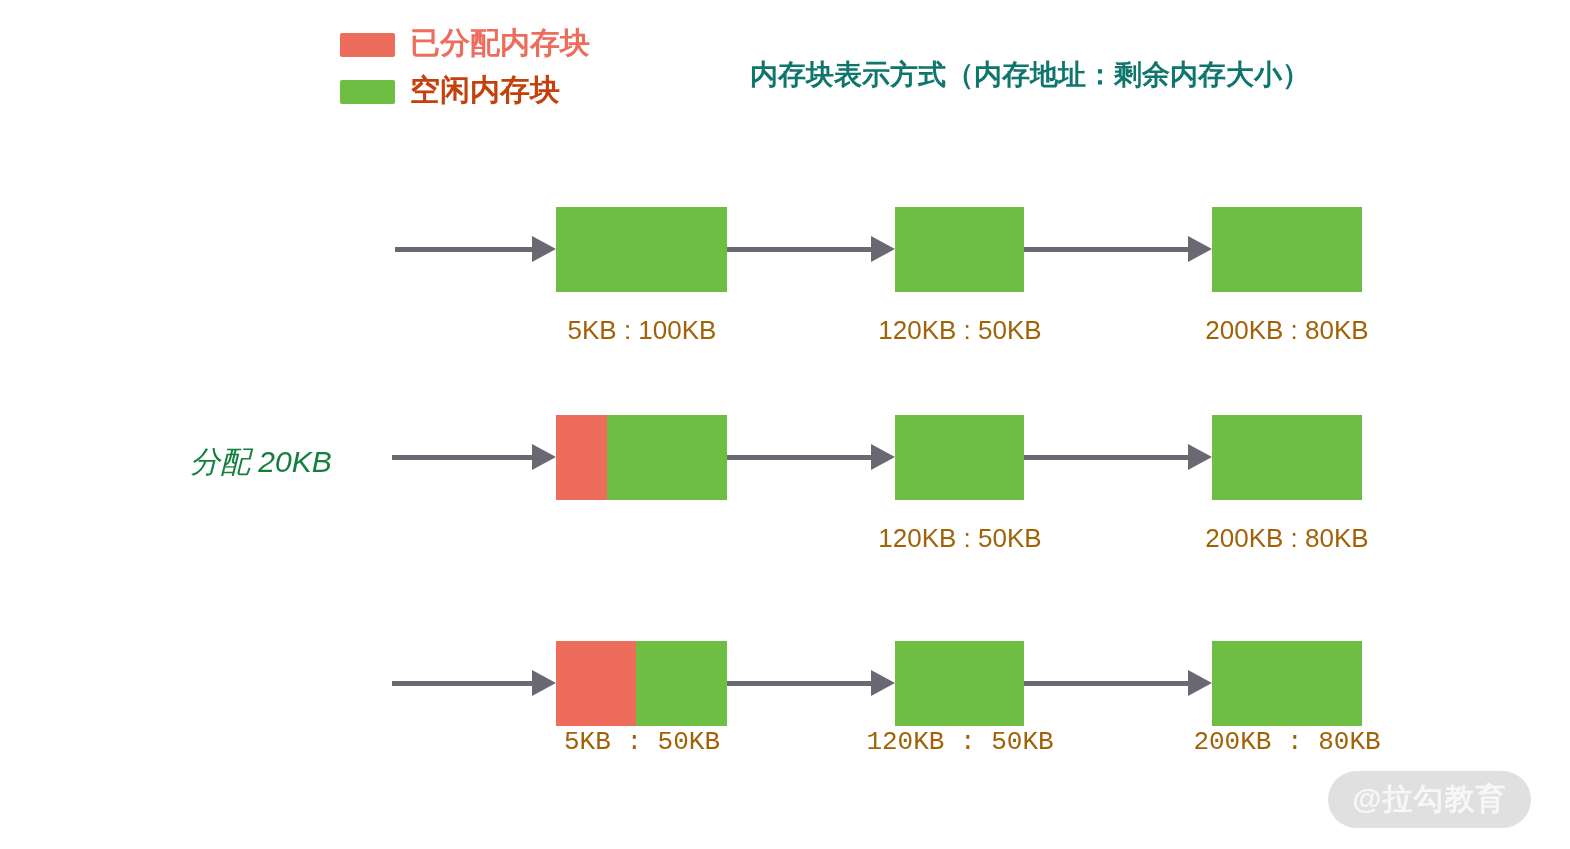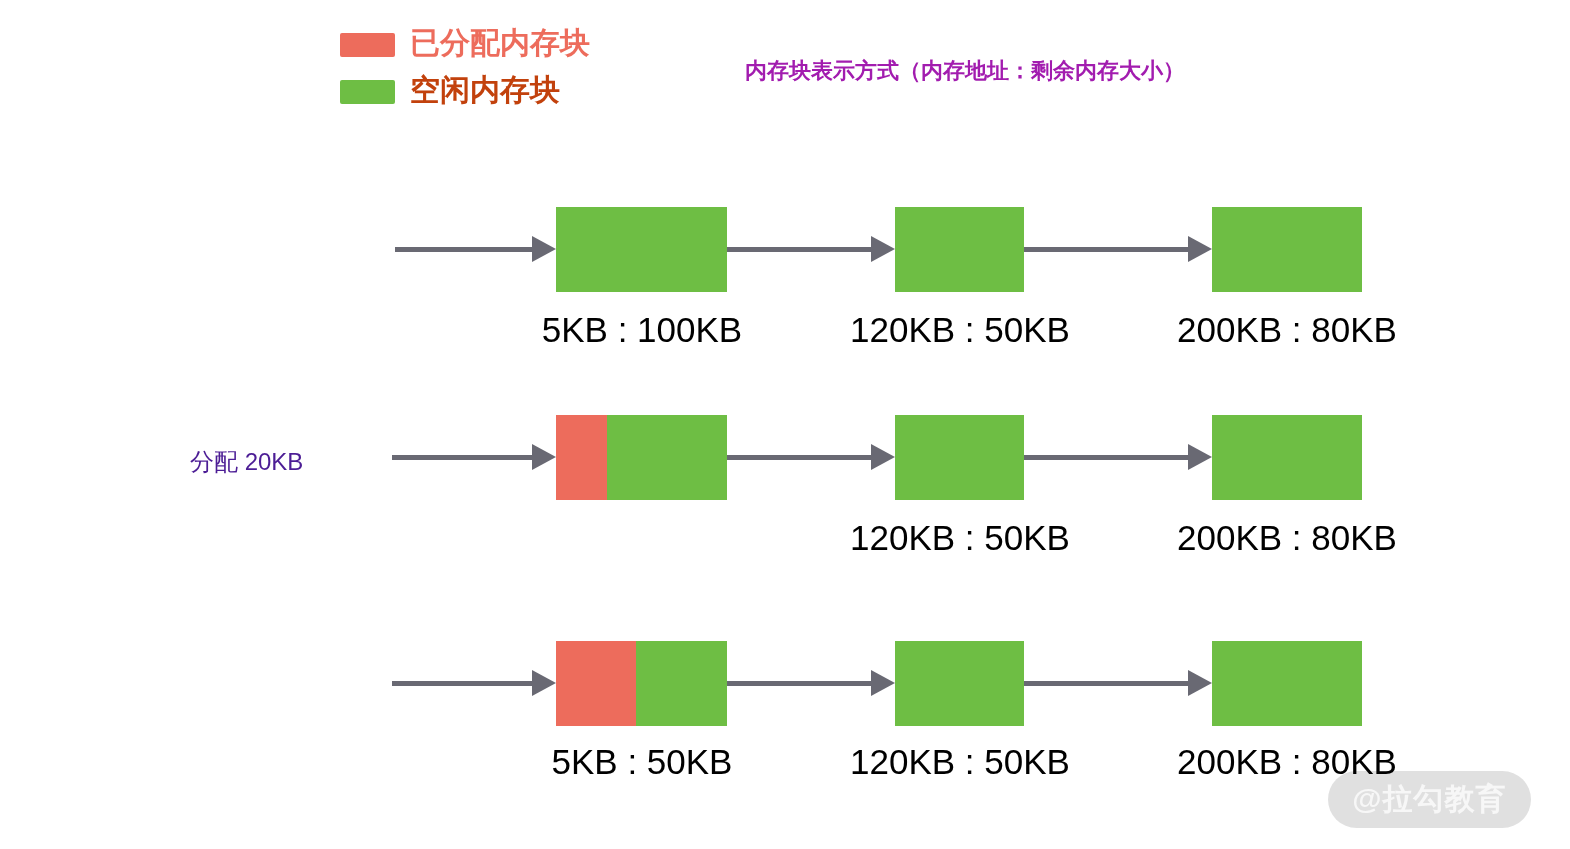--- a/index.html
+++ b/index.html
@@ -12,22 +12,22 @@
   
   .swatch{position:absolute;left:340px;width:55px;height:24px;border-radius:2px;}
   .swatch.alloc-sw{top:33px;background:#ed6c5c;}
   .swatch.free-sw{top:80px;background:#6ebe44;}
   .legend-label{position:absolute;left:410px;font-size:30px;font-weight:600;line-height:36px;white-space:nowrap;}
   .legend-label.alloc-tx{top:25px;color:#ed6c5c;}
   .legend-label.free-tx{top:72px;color:#c2410c;}
 
   
   .title{
-    position:absolute;left:620px;top:56px;width:690px;text-align:center;
-    font-size:22px;font-weight:600;color:#a21caf;white-space:nowrap;
+    position:absolute;left:620px;top:56px;width:690px;text-align:right;
+    font-size:28px;font-weight:600;color:#0f766e;white-space:nowrap;
   }
 
   
   .block{position:absolute;height:85px;background:#6ebe44;overflow:hidden;}
   .block .alloc-region{position:absolute;left:0;top:0;height:100%;background:#ed6c5c;}
   .c1{left:556px;width:171px;}
   .c2{left:895px;width:129px;}
   .c3{left:1212px;width:150px;}
   .r1{top:207px;}  .r2{top:415px;}  .r3{top:641px;}
 
@@ -35,27 +35,27 @@
   .arrow-line{position:absolute;height:5px;background:#696973;}
   .arrow-head{
     position:absolute;width:0;height:0;
     border-top:13px solid transparent;border-bottom:13px solid transparent;
     border-left:24px solid #696973;
   }
 
   
   .block-label{
     position:absolute;width:320px;text-align:center;
-    font-size:35px;line-height:36px;color:#000000;white-space:nowrap;
+    font-size:26px;line-height:36px;color:#a16207;white-space:nowrap;
   }
   .lc1{left:482px;} .lc2{left:800px;} .lc3{left:1127px;}
-  .lr1{top:312px;} .lr2{top:520px;} .lr3{top:744px;}
+  .lr1{top:312px;} .lr2{top:520px;} .lr3{top:724px;font-family:Liberation Mono, monospace;}
 
   .action-label{
-    position:absolute;font-size:24px;line-height:36px;color:#4c1d95;white-space:nowrap;
+    position:absolute;font-size:30px;line-height:36px;color:#15803d;white-space:nowrap;font-style:italic;
   }
 
   
   .watermark{
     position:absolute;left:1328px;top:771px;width:203px;height:57px;
     border-radius:29px;background:rgba(0,0,0,0.12);
     display:flex;align-items:center;justify-content:center;
   }
   .watermark span{
     color:#f7f7f7;font-size:30px;font-weight:600;letter-spacing:1px;white-space:nowrap;

